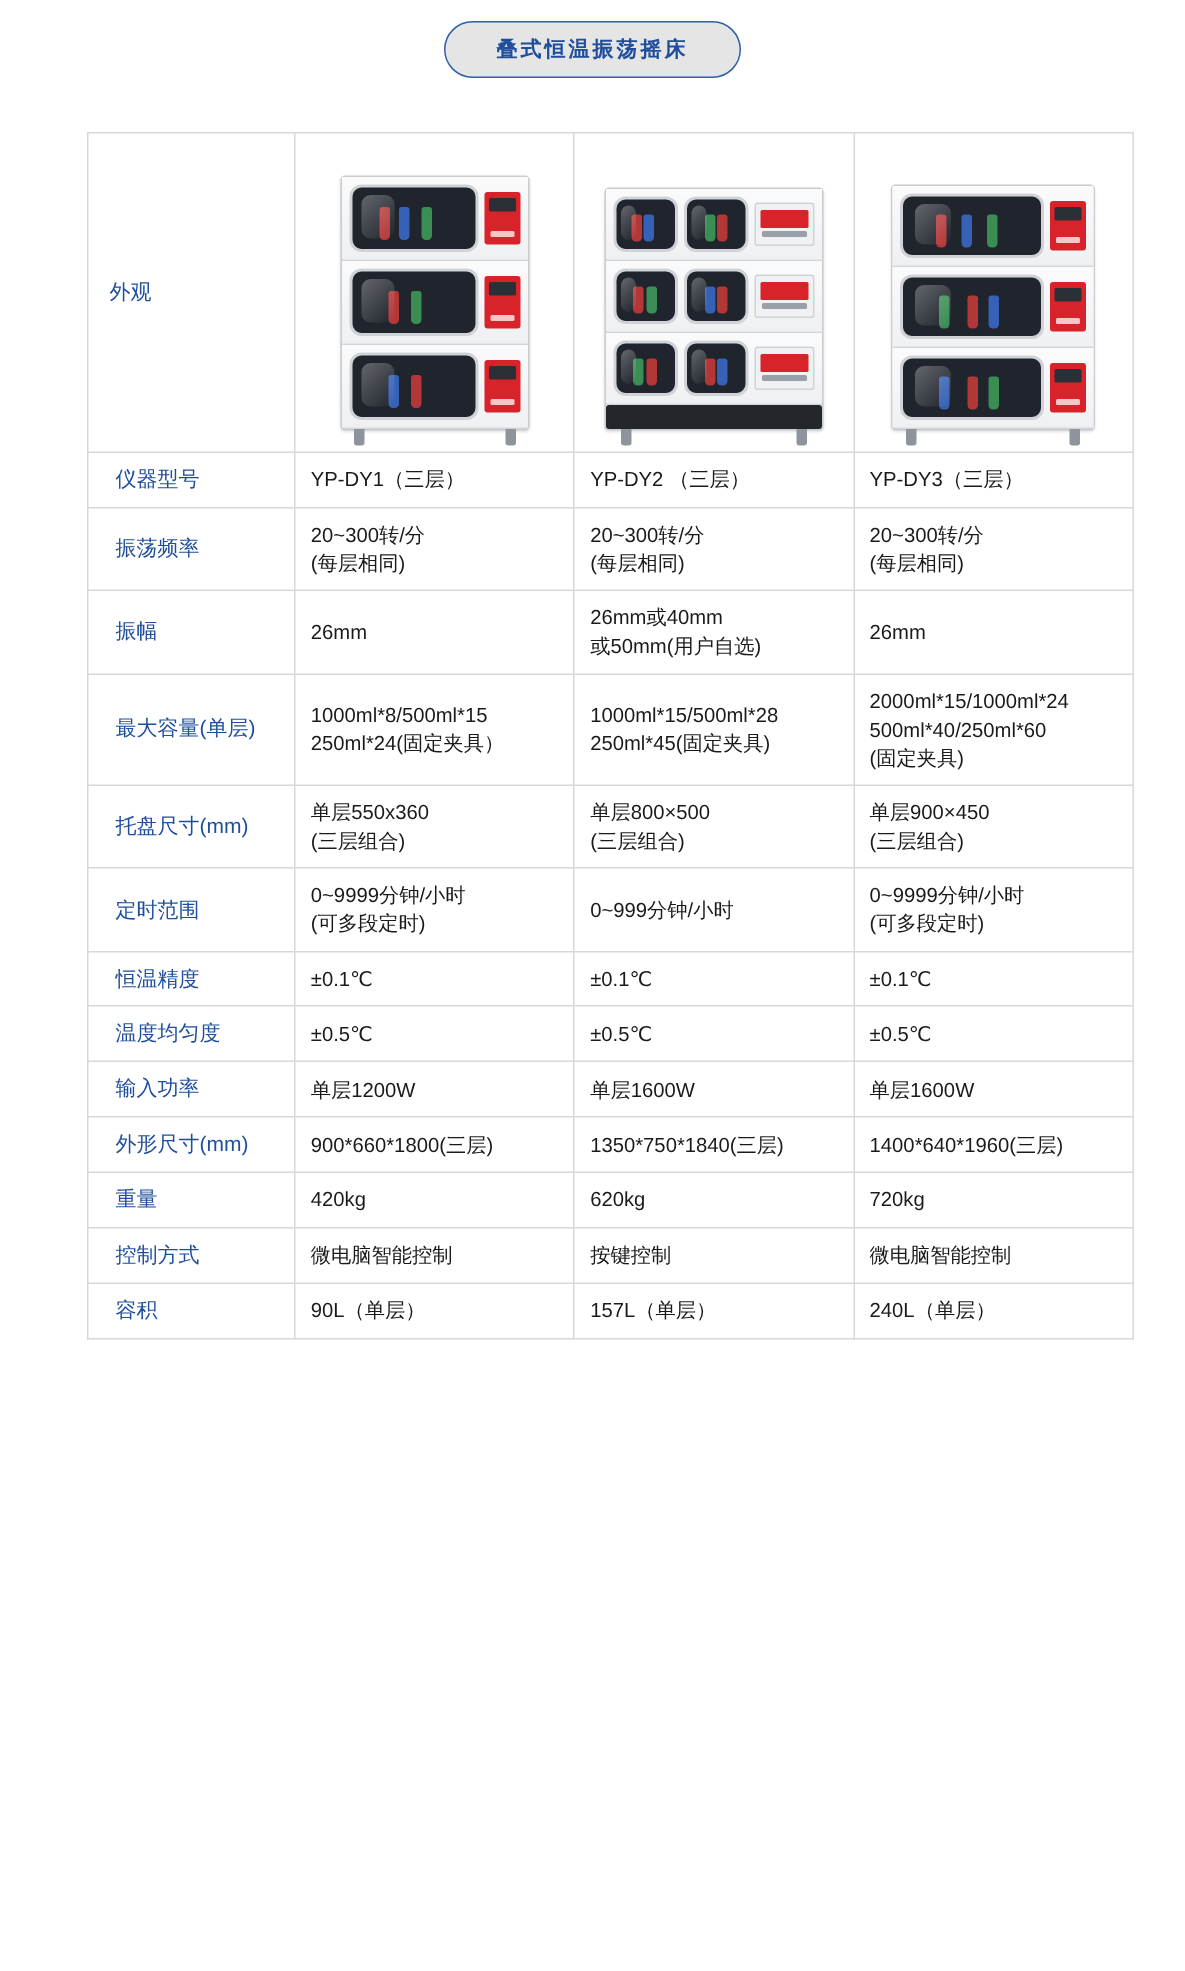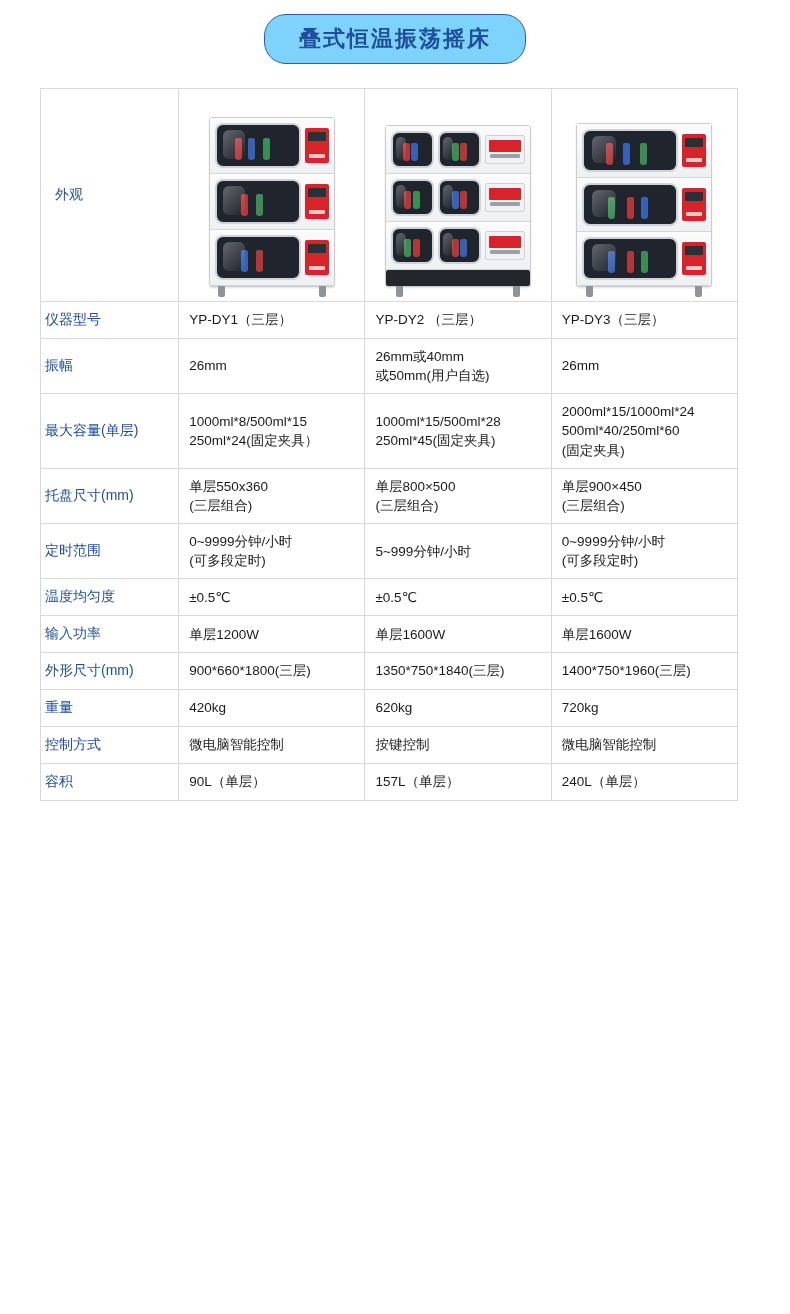--- a/index.html
+++ b/index.html
@@ -25,49 +25,49 @@
     justify-content: center;
     align-items: center;
     padding-top: 14px;
     padding-bottom: 14px;
   }
   .title-pill {
     border: 1px solid #2f5fa8;
     border-radius: 22px;
     padding: 9px 34px;
     color: #1f4e9c;
-    font-size: 22px;
+    font-size: 14px;
     letter-spacing: 2px;
     font-weight: 600;
-    background: #7dd3fc;
+    background: #e5e5e5;
     white-space: nowrap;
   }
 
   
   .tbl {
     position: absolute;
-    left: 40px;
+    left: 58px;
     top: 88px;
     width: 698px;
     border-collapse: collapse;
     table-layout: fixed;
   }
   .tbl td {
     border: 1px solid #d8d8d8;
     vertical-align: middle;
     padding: 8px 10px;
     font-size: 13.5px;
     color: #1a1a1a;
     line-height: 1.42;
   }
   .tbl td.label {
     width: 138px;
     color: #1f4e9c;
     font-size: 14px;
-    padding-left: 4px;
+    padding-left: 18px;
     white-space: nowrap;
   }
   .tbl td.val {
     width: 186px;
   }
   .tbl tr.appearance td {
     height: 212px;
     padding: 0;
   }
   .tbl tr.appearance td.label {
@@ -315,20 +315,29 @@
         </td>
       </tr>
 
       <tr>
         <td class="label">仪器型号</td>
         <td class="val"><span class="cellwrap">YP-DY1（三层）</span></td>
         <td class="val"><span class="cellwrap">YP-DY2 （三层）</span></td>
         <td class="val"><span class="cellwrap">YP-DY3（三层）</span></td>
       </tr>
 
+      <tr>
+        <td class="label">振荡频率</td>
+        <td class="val"><span class="cellwrap">20~300转/分
+(每层相同)</span></td>
+        <td class="val"><span class="cellwrap">20~300转/分
+(每层相同)</span></td>
+        <td class="val"><span class="cellwrap">20~300转/分
+(每层相同)</span></td>
+      </tr>
 
       <tr>
         <td class="label">振幅</td>
         <td class="val"><span class="cellwrap">26mm</span></td>
         <td class="val"><span class="cellwrap">26mm或40mm
 或50mm(用户自选)</span></td>
         <td class="val"><span class="cellwrap">26mm</span></td>
       </tr>
 
       <tr>
@@ -350,47 +359,53 @@
         <td class="val"><span class="cellwrap">单层800×500
 (三层组合)</span></td>
         <td class="val"><span class="cellwrap">单层900×450
 (三层组合)</span></td>
       </tr>
 
       <tr>
         <td class="label">定时范围</td>
         <td class="val"><span class="cellwrap">0~9999分钟/小时
 (可多段定时)</span></td>
-        <td class="val"><span class="cellwrap">5~999分钟/小时</span></td>
+        <td class="val"><span class="cellwrap">0~999分钟/小时</span></td>
         <td class="val"><span class="cellwrap">0~9999分钟/小时
 (可多段定时)</span></td>
       </tr>
 
 
+      <tr>
+        <td class="label">恒温精度</td>
+        <td class="val"><span class="cellwrap">±0.1℃</span></td>
+        <td class="val"><span class="cellwrap">±0.1℃</span></td>
+        <td class="val"><span class="cellwrap">±0.1℃</span></td>
+      </tr>
 
       <tr>
         <td class="label">温度均匀度</td>
         <td class="val"><span class="cellwrap">±0.5℃</span></td>
         <td class="val"><span class="cellwrap">±0.5℃</span></td>
         <td class="val"><span class="cellwrap">±0.5℃</span></td>
       </tr>
 
 
       <tr>
         <td class="label">输入功率</td>
         <td class="val"><span class="cellwrap">单层1200W</span></td>
         <td class="val"><span class="cellwrap">单层1600W</span></td>
         <td class="val"><span class="cellwrap">单层1600W</span></td>
       </tr>
 
       <tr>
         <td class="label">外形尺寸(mm)</td>
         <td class="val"><span class="cellwrap">900*660*1800(三层)</span></td>
         <td class="val"><span class="cellwrap">1350*750*1840(三层)</span></td>
-        <td class="val"><span class="cellwrap">1400*750*1960(三层)</span></td>
+        <td class="val"><span class="cellwrap">1400*640*1960(三层)</span></td>
       </tr>
 
       <tr>
         <td class="label">重量</td>
         <td class="val"><span class="cellwrap">420kg</span></td>
         <td class="val"><span class="cellwrap">620kg</span></td>
         <td class="val"><span class="cellwrap">720kg</span></td>
       </tr>
 
       <tr>

